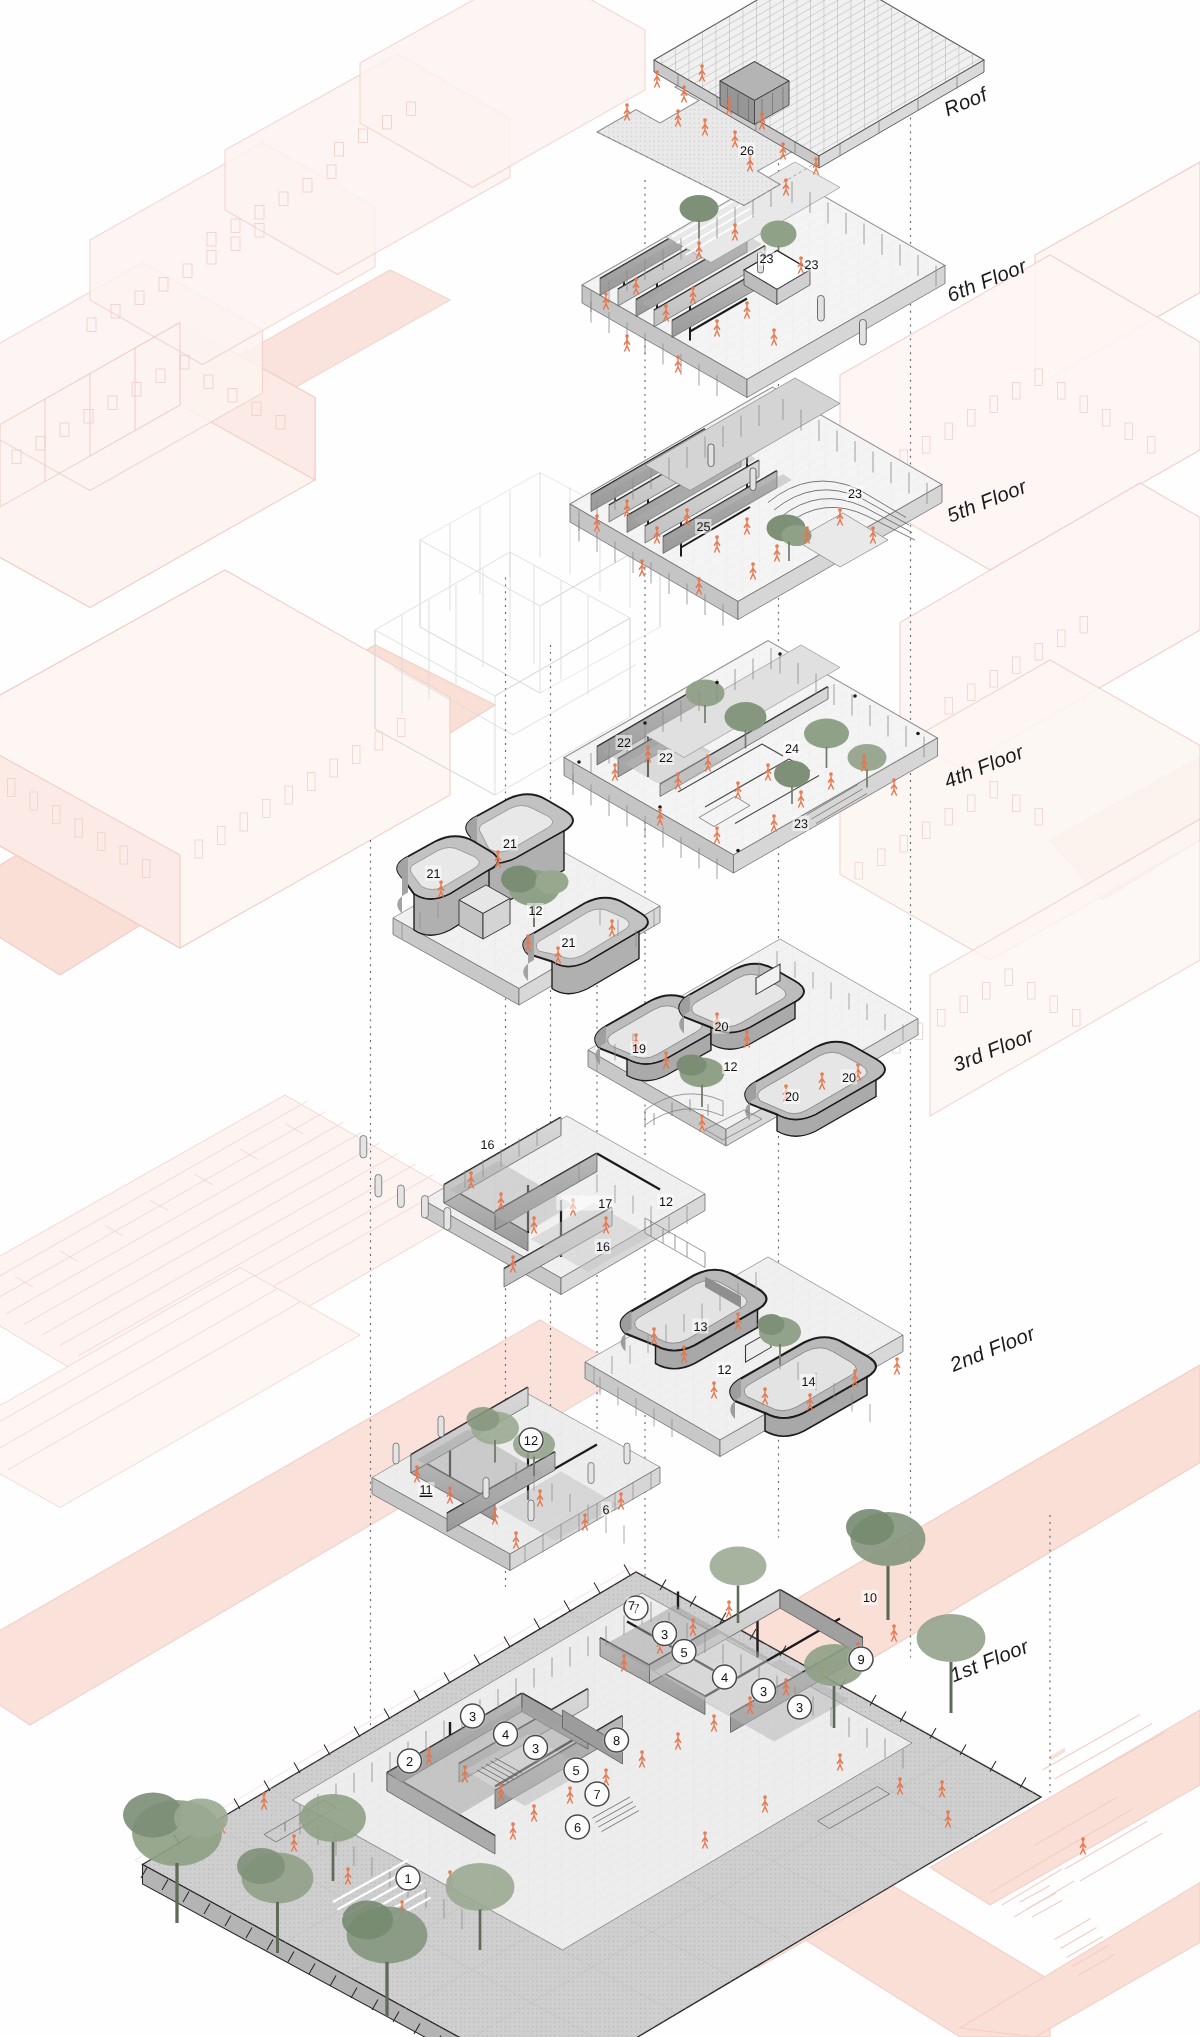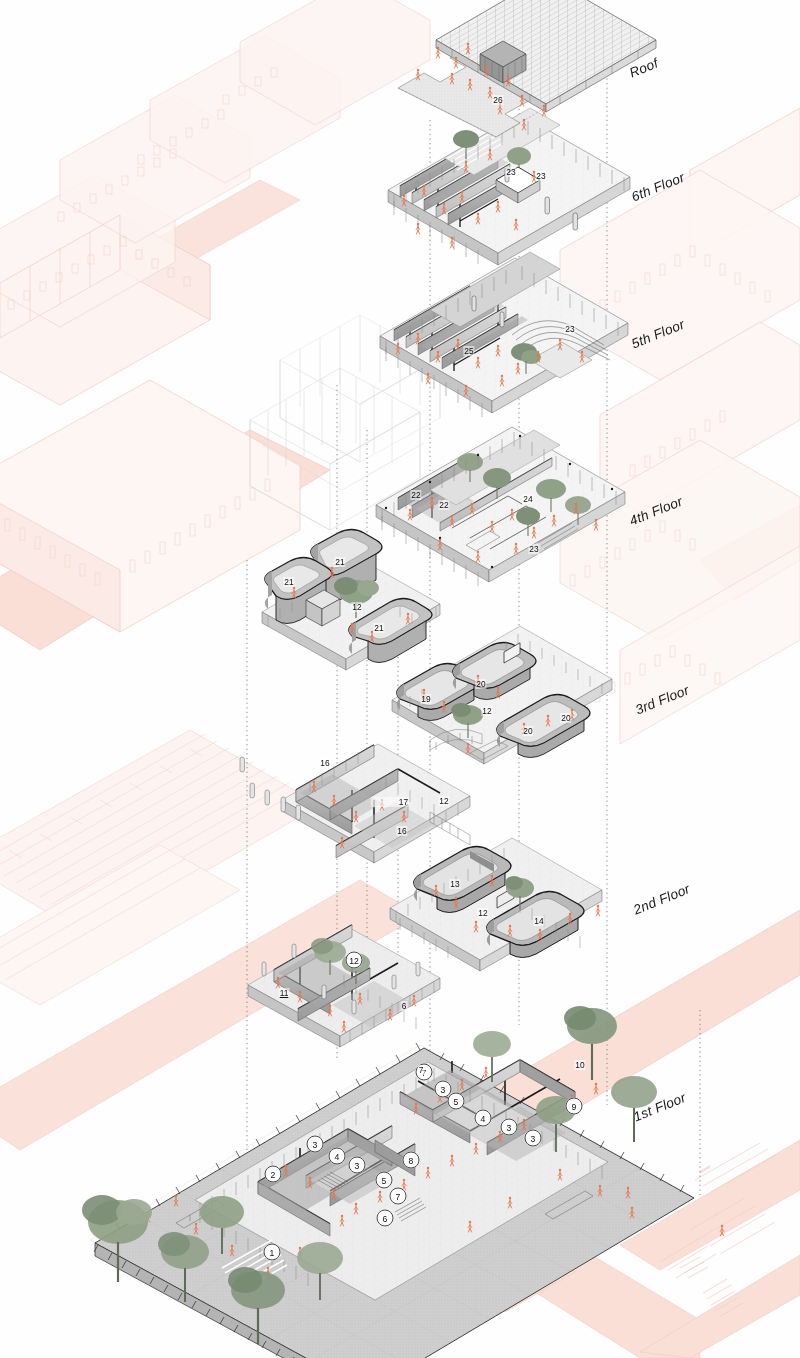--- a/index.html
+++ b/index.html
@@ -1062,21 +1062,21 @@
       <div class="numbadge circ" style="left: 443px; top: 1089px;">3</div>
       <div class="numbadge circ" style="left: 456px; top: 1101px;">5</div>
       <div class="numbadge circ" style="left: 483px; top: 1118px;">4</div>
       <div class="numbadge circ" style="left: 509px; top: 1127px;">3</div>
       <div class="numbadge circ" style="left: 533px; top: 1138px;">3</div>
       <div class="numbadge circ" style="left: 574px; top: 1106px;">9</div>
       <div class="numbadge plain" style="left: 580px; top: 1065px;">10</div>
       <div class="numbadge plain" style="left: 284px; top: 993px; text-decoration: underline;">11</div>
       <div class="numbadge circ" style="left: 354px; top: 960px;">12</div>
       <div class="numbadge plain" style="left: 404px; top: 1006px;">6</div>
-      <div class="numbadge plain" style="left: 455px; top: 884px;">13</div>
+      <div class="numbadge plain" style="left: 467px; top: 884px;">13</div>
       <div class="numbadge plain" style="left: 483px; top: 913px;">12</div>
       <div class="numbadge plain" style="left: 539px; top: 921px;">14</div>
       <div class="numbadge plain" style="left: 325px; top: 763px;">16</div>
       <div class="numbadge plain" style="left: 358px; top: 831px; margin-left: 44px;">16</div>
       <div class="numbadge plain" style="left: 390px; top: 802px; padding-left: 28px;">17</div>
       <div class="numbadge plain" style="left: 444px; top: 801px;">12</div>
       <div class="numbadge plain" style="left: 426px; top: 699px;">19</div>
       <div class="numbadge plain" style="left: 481px; top: 684px;">20</div>
       <div class="numbadge plain" style="left: 487px; top: 711px;">12</div>
       <div class="numbadge plain" style="left: 528px; top: 731px;">20</div>

